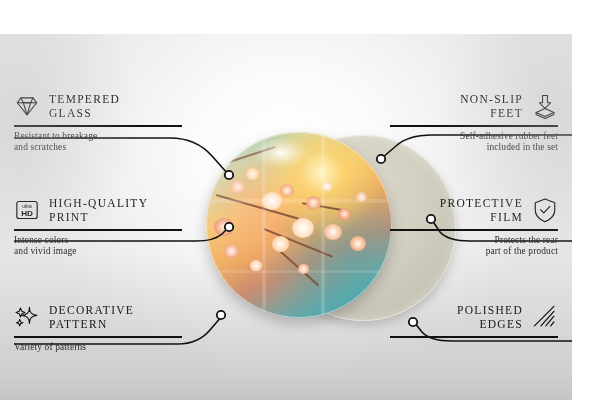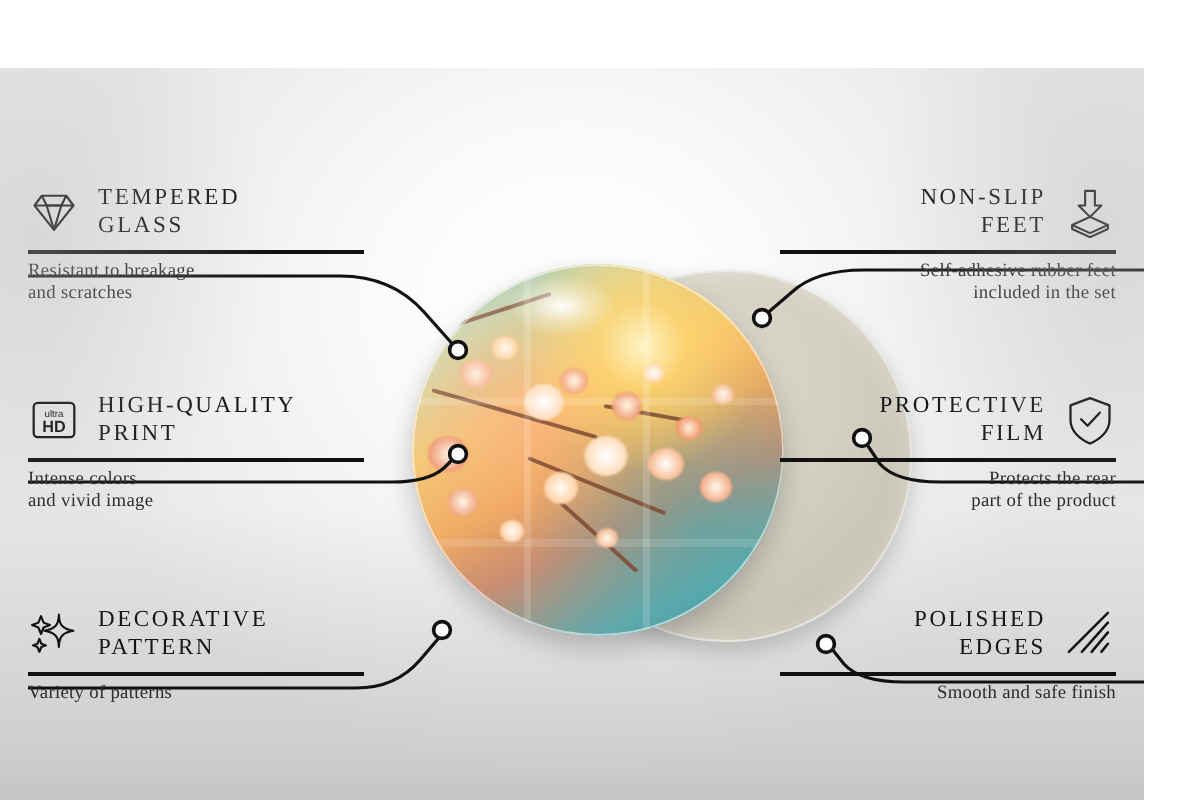--- a/index.html
+++ b/index.html
@@ -244,19 +244,15 @@
             <path d="M17 27 L27 15"></path>
             <path d="M23 27 L27 22"></path>
         </g>
       </svg>
       <div class="htext">
         <div>POLISHED</div>
         <div>EDGES</div>
       </div>
     </div>
     <div class="rule"></div>
-    <div class="sub">
-      <div>Smooth and safe finish</div>
-      <div></div>
-    </div>
   </div>
 
 </div>
 
 </body></html>

